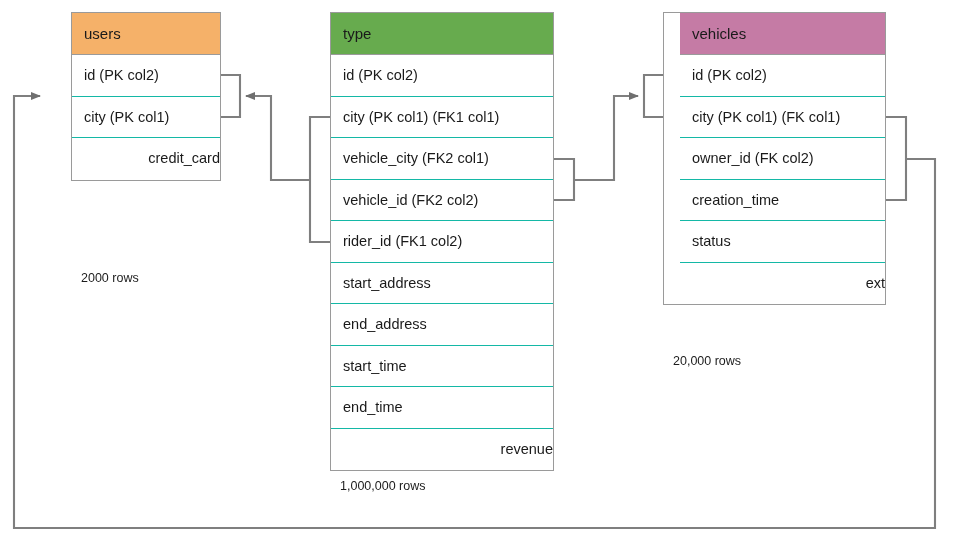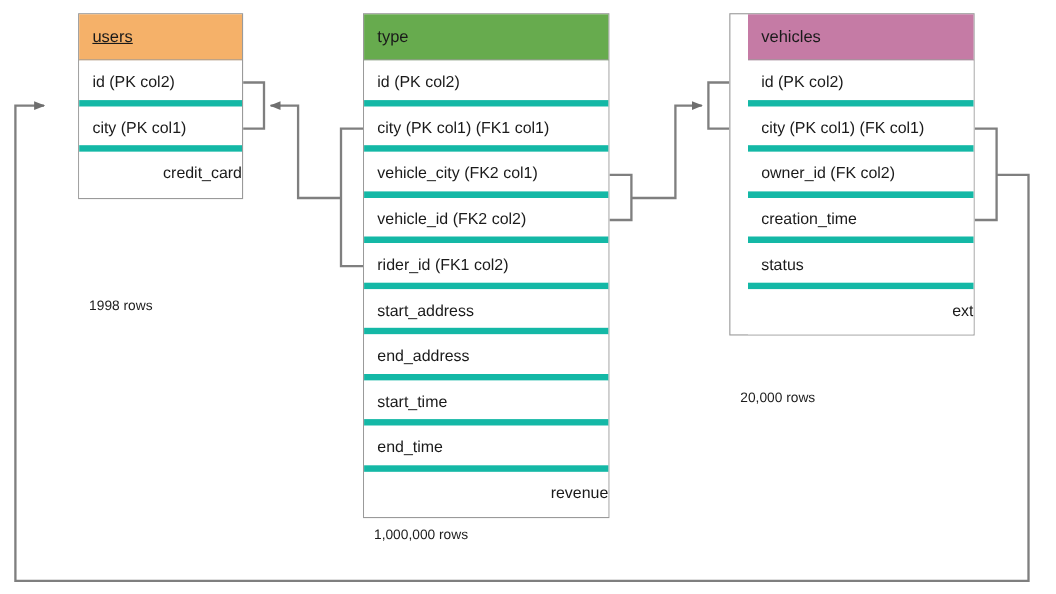--- a/index.html
+++ b/index.html
@@ -45,21 +45,21 @@
     white-space: nowrap;
     overflow: hidden;
   }
   .tbl-row {
     box-sizing: border-box;
     height: 41.5px;
     line-height: 41.5px;
     padding: 0 0 0 12px;
     font-size: 14.5px;
     color: #1a1a1a;
-    border-bottom: 6px solid #14b8a6;
+    border-bottom: 1px solid #14b8a6;
     white-space: nowrap;
     overflow: hidden;
     background: #ffffff;
   }
   .tbl-row.last {
     border-bottom: none;
     text-align: right;
   }
   .rows-label {
     position: absolute;
@@ -95,28 +95,28 @@
 
       <path d="M 574 180 L 614 180 L 614 96 L 638 96" marker-end="url(#arrowLeft)"></path>
 
       <path d="M 886 117 L 906 117 L 906 200 L 886 200"></path>
 
       <path d="M 906 159 L 935 159 L 935 528 L 14 528 L 14 96 L 40 96" marker-end="url(#arrowLeft)"></path>
     </g>
   </svg>
 
   <div class="table-box" style="left:71px; top:12px; width:150px;">
-    <div class="tbl-header" style="background:#F5B169;text-decoration:underline;">
+    <div class="tbl-header" style="background:#F5B169;">
       <span>users</span>
     </div>
     <div class="tbl-row">id (PK col2)</div>
     <div class="tbl-row">city (PK col1)</div>
     <div class="tbl-row last">credit_card</div>
   </div>
-  <div class="rows-label" style="left:81px; top:271px;">1998 rows</div>
+  <div class="rows-label" style="left:81px; top:271px;">2000 rows</div>
 
   <div class="table-box" style="left:330px; top:12px; width:224px;">
     <div class="tbl-header" style="background:#67AB4E;">
       <span>type</span>
     </div>
     <div class="tbl-row">id (PK col2)</div>
     <div class="tbl-row">city (PK col1) (FK1 col1)</div>
     <div class="tbl-row">vehicle_city (FK2 col1)</div>
     <div class="tbl-row">vehicle_id (FK2 col2)</div>
     <div class="tbl-row">rider_id (FK1 col2)</div>

